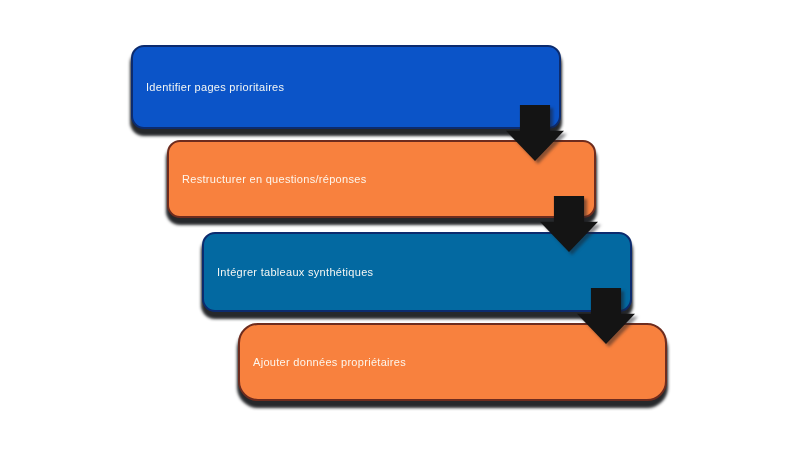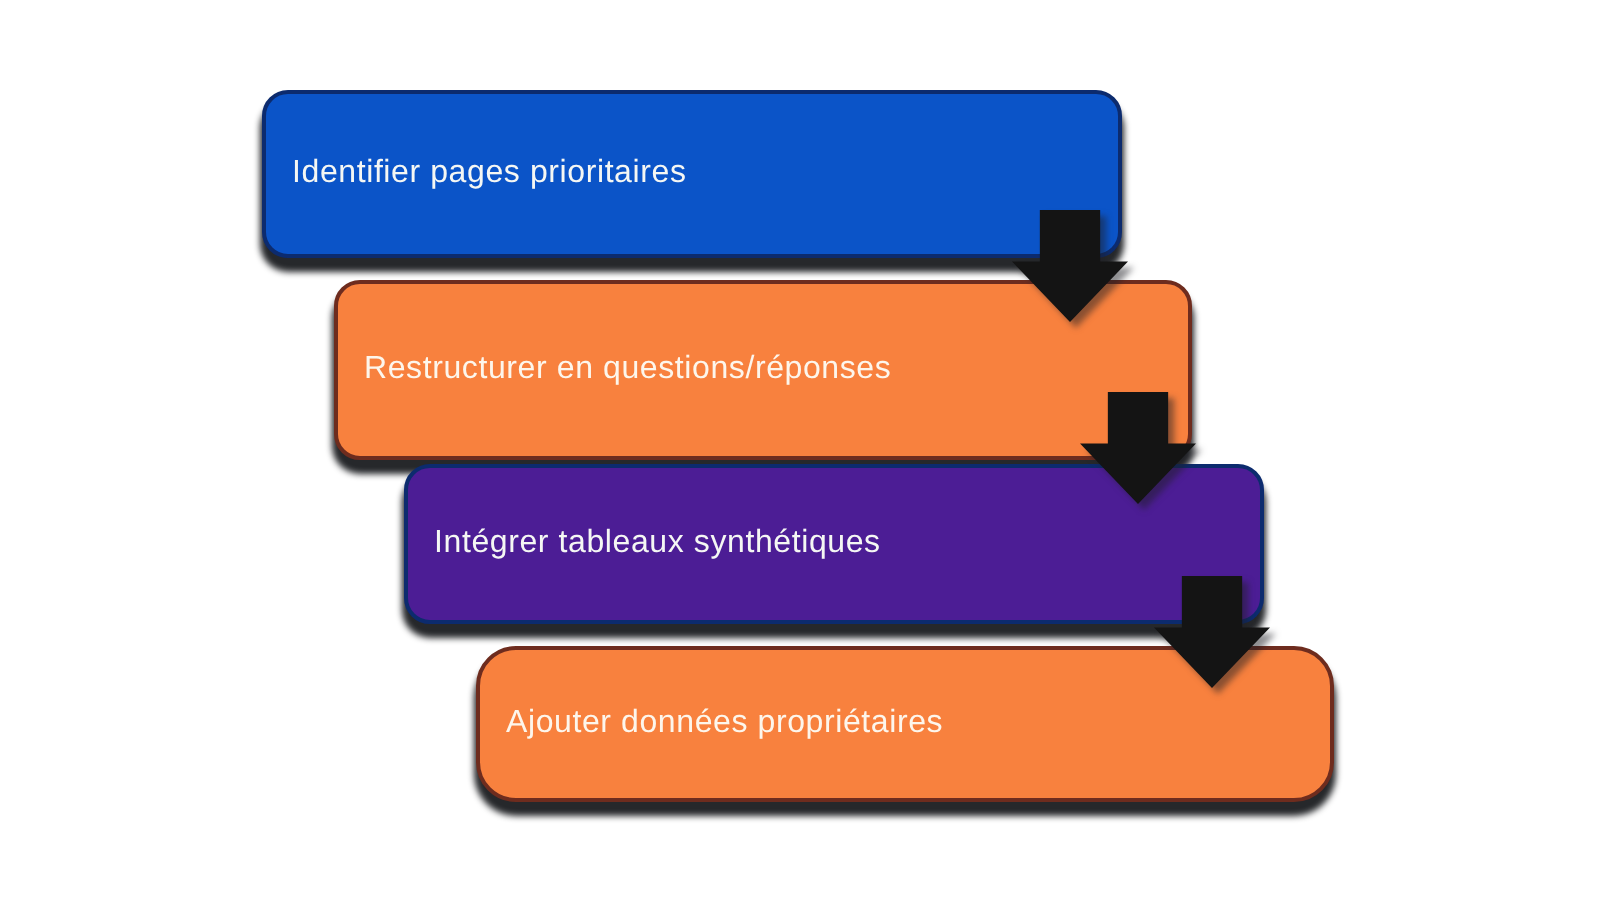--- a/index.html
+++ b/index.html
@@ -22,27 +22,27 @@
     position: absolute;
     box-sizing: border-box;
     border: 2px solid;
     border-radius: 13px;
     display: flex;
     align-items: center;
     padding-left: 13px;
     box-shadow: 0px 6px 3px 1px rgba(8, 10, 14, 0.88);
   }
   .step-label {
-    font-size: 16px;
+    font-size: 11px;
     letter-spacing: 0.3px;
     white-space: nowrap;
     line-height: 1;
   }
   .s0 { left: 131px; top: 45px;  width: 430px; height: 84px; }
-  .s1 { left: 167px; top: 140px; width: 429px; height: 90px; }
+  .s1 { left: 167px; top: 140px; width: 429px; height: 78px; }
   .s2 { left: 202px; top: 232px; width: 430px; height: 80px; }
   .s3 { left: 238px; top: 323px; width: 429px; height: 78px; border-radius: 20px; }
 
   .arrow-wrap {
     position: absolute;
     width: 58px;
     height: 56px;
     filter: drop-shadow(3px 3px 1.5px rgba(30, 30, 35, 0.5));
   }
   .arrow-shape {
@@ -60,21 +60,21 @@
 <div class="canvas">
 
   <div class="step s0" style="background: rgb(11, 84, 200); border-color: rgb(12, 43, 110); color: rgb(245, 247, 244);">
     <span class="step-label">Identifier pages prioritaires</span>
   </div>
 
   <div class="step s1" style="background: rgb(248, 129, 62); border-color: rgb(110, 44, 30); color: rgb(253, 246, 236);">
     <span class="step-label">Restructurer en questions/réponses</span>
   </div>
 
-  <div class="step s2" style="background: #4c1d95; border-color: rgb(12, 43, 110); color: rgb(245, 247, 244);">
+  <div class="step s2" style="background: #0369a1; border-color: rgb(12, 43, 110); color: rgb(245, 247, 244);">
     <span class="step-label">Intégrer tableaux synthétiques</span>
   </div>
 
   <div class="step s3" style="background: rgb(248, 129, 62); border-color: rgb(110, 44, 30); color: rgb(253, 246, 236);">
     <span class="step-label">Ajouter données propriétaires</span>
   </div>
 
   <div class="arrow-wrap a0">
     <div class="arrow-shape" style="background: rgb(20, 20, 20);"></div>
   </div>

